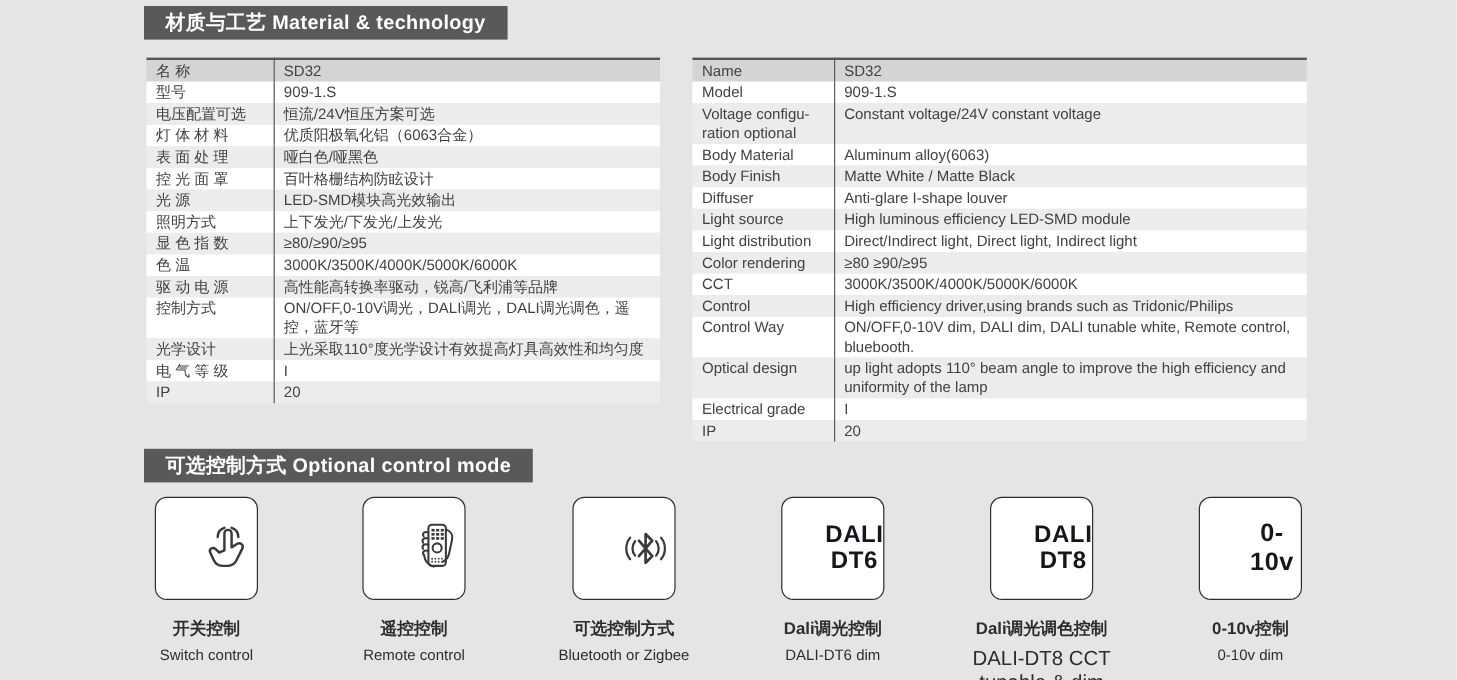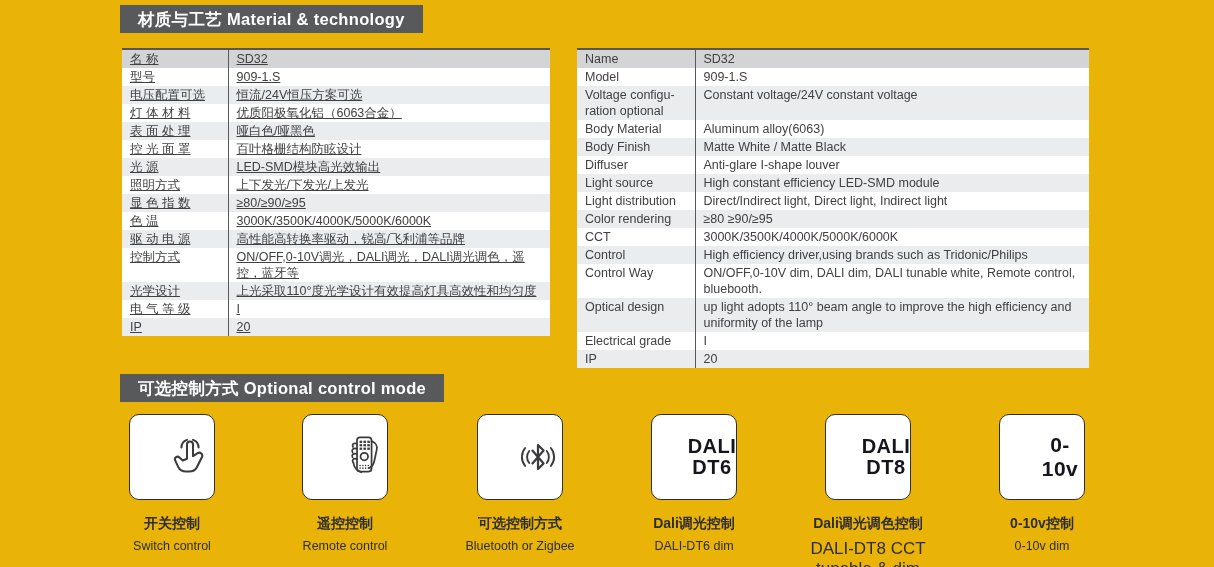--- a/index.html
+++ b/index.html
@@ -1,28 +1,28 @@
 <!DOCTYPE html>
 <html><head>
 <meta charset="utf-8">
 <style>
   html,body{margin:0;padding:0;background:#ffffff;}
   body{font-family:"Liberation Sans","DejaVu Sans",sans-serif;color:#414042;}
-  .page{position:relative;width:1214px;height:567px;background:#eab308;overflow:hidden;}
+  .page{position:relative;width:1214px;height:567px;background:#e5e5e5;overflow:hidden;}
 
   
   .sec-header{position:absolute;background:#58595b;color:#ffffff;height:28px;line-height:28px;
     padding:0 18px;font-size:16.5px;font-weight:bold;letter-spacing:.3px;white-space:nowrap;}
   .sec-header.h1{left:120px;top:5px;}
   .sec-header.h2{left:120px;top:374px;text-align:right;}
 
   
   .spec-table{position:absolute;top:48px;border-collapse:collapse;table-layout:fixed;
     border-top:2px solid #55565a;}
-  .spec-table.cn{left:122px;width:428px;text-decoration:underline;}
+  .spec-table.cn{left:122px;width:428px;}
   .spec-table.en{left:577px;width:512px;}
   .spec-table td{font-size:12.5px;line-height:16px;padding:1px 8px;vertical-align:top;color:#414042;}
   .spec-table td.lbl{border-right:1px solid #58595b;}
   .spec-table tr.odd{background:#ebecee;}
   .spec-table tr.even{background:#ffffff;}
   .spec-table tr.first{background:#d2d4d6;}
   .spec-table.cn col.c1{width:106px;}
   .spec-table.en col.c1{width:118px;}
 
   
@@ -160,21 +160,21 @@
           <td class="val">Matte White / Matte Black</td>
         </tr>
 
         <tr class="even">
           <td class="lbl">Diffuser</td>
           <td class="val">Anti-glare I-shape louver</td>
         </tr>
 
         <tr class="odd">
           <td class="lbl">Light source</td>
-          <td class="val">High constant efficiency LED-SMD module</td>
+          <td class="val">High luminous efficiency LED-SMD module</td>
         </tr>
 
         <tr class="even">
           <td class="lbl">Light distribution</td>
           <td class="val">Direct/Indirect light, Direct light, Indirect light</td>
         </tr>
 
         <tr class="odd">
           <td class="lbl">Color rendering</td>
           <td class="val">≥80 ≥90/≥95</td>

